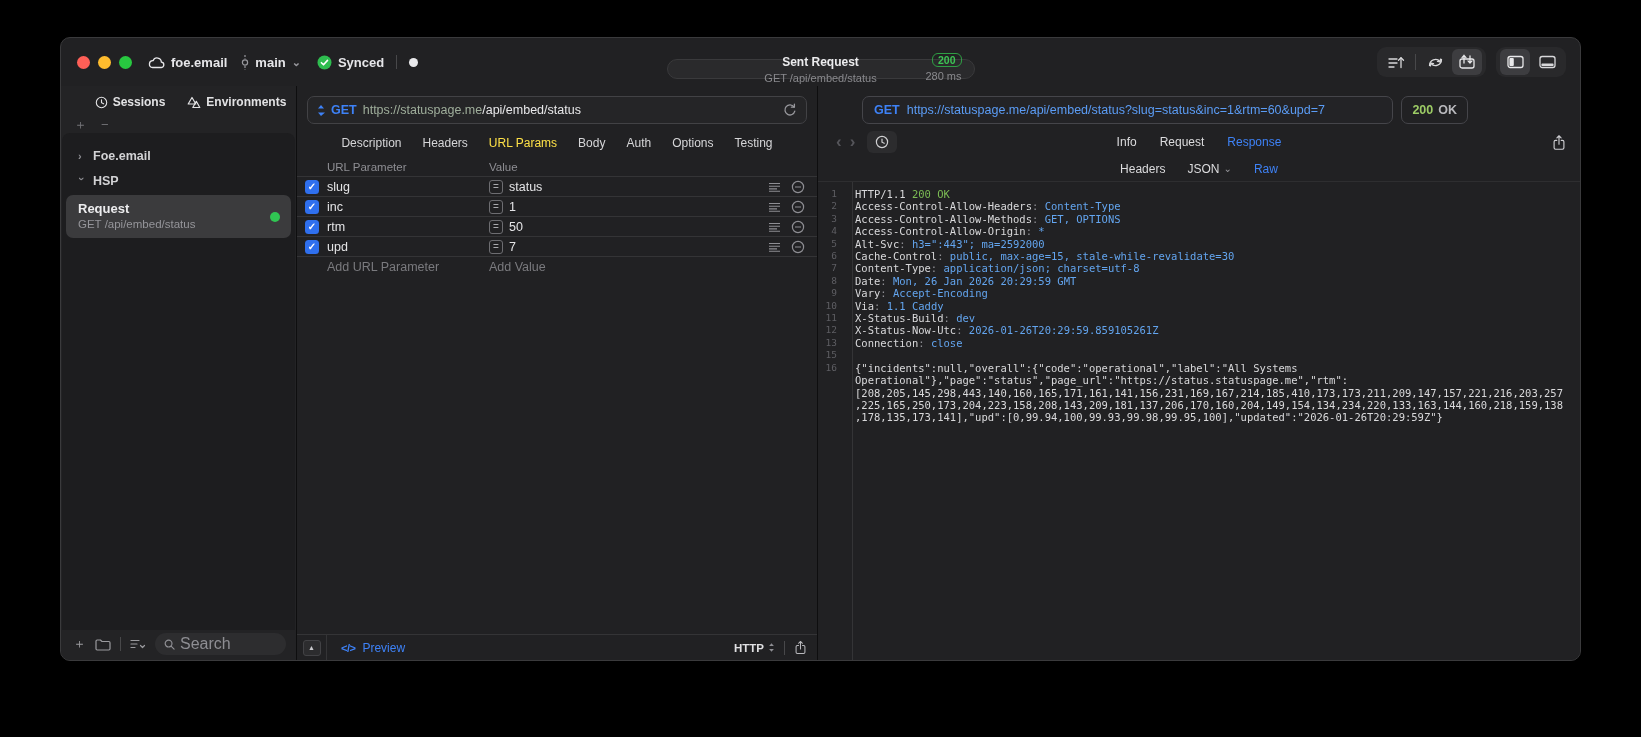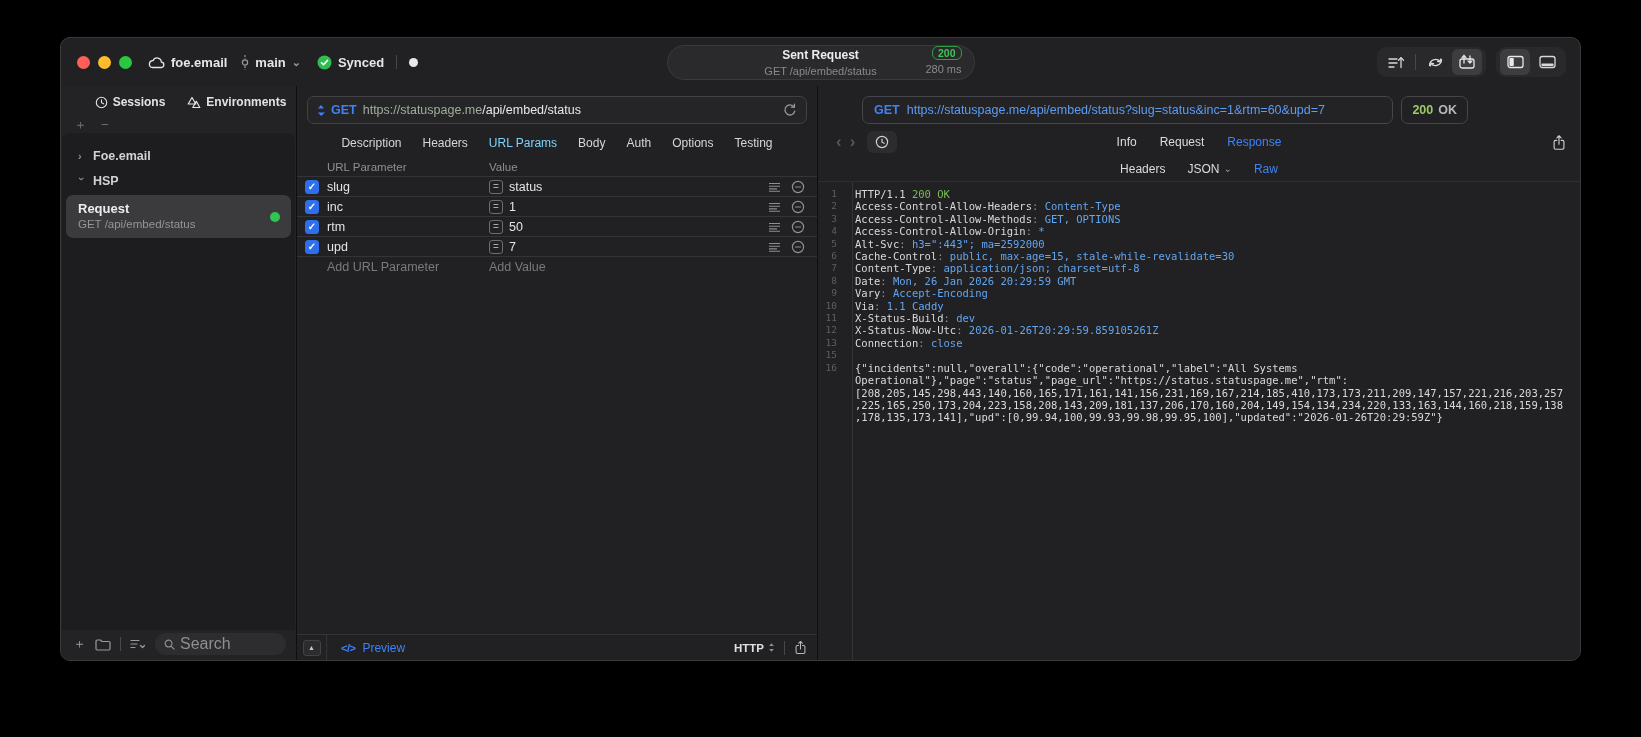--- a/index.html
+++ b/index.html
@@ -14,22 +14,22 @@
   
   .titlebar { position:relative; height:48px; flex:0 0 48px; display:flex; align-items:center; padding:0 16px; }
   .traffic { display:flex; gap:8px; align-items:center; }
   .tl { width:13px; height:13px; border-radius:50%; }
   .tl.red{background:#ff5f57}.tl.yellow{background:#febc2e}.tl.green{background:#28c840}
   .tb-left { display:flex; align-items:center; margin-left:16px; gap:6px; color:#e6e6e9; font-size:13px; font-weight:bold; }
   .tb-left .sep { width:1px; height:14px; background:#48484a; margin:0 6px; }
   .muted-ic { color:#98989d; }
   .sync-dot { width:9px;height:9px;border-radius:50%;background:#e9e9eb; }
   .tb-center {
-    position:absolute; left:50%; top:7px; transform:translateX(-50%);
-    width:308px; height:35px; background:#2a2a2c; border:1px solid #3a3a3c; border-radius:18px;
+    position:absolute; left:50%; top:21px; transform:translateX(-50%);
+    width:308px; height:20px; background:#2a2a2c; border:1px solid #3a3a3c; border-radius:18px;
     display:flex; flex-direction:column; justify-content:center; gap:1px; cursor:default;
   }
   .tbc-row { position:relative; text-align:center; line-height:13px; }
   .tbc-title { font-size:12px; font-weight:bold; color:#ececee; }
   .tbc-badge { position:absolute; right:12px; top:-1px; font-size:10.5px; font-weight:bold; color:#3dc454;
     border:1.5px solid #2f9e44; border-radius:6px; padding:0 5px; line-height:12px; }
   .tbc-sub { font-size:11px; color:#8a8a8e; }
   .tbc-time { position:absolute; right:12px; top:0; font-size:11px; color:#8a8a8e; }
   .tb-right { position:absolute; right:14px; top:9px; display:flex; gap:10px; }
   .tb-group { display:flex; align-items:center; background:#29292b; border-radius:9px; padding:2px 4px; gap:2px; height:30px; }
@@ -60,21 +60,21 @@
   .search-pill input::placeholder { color:#8e8e93; }
   
   .mid { width:520px; flex:0 0 520px; display:flex; flex-direction:column; min-height:0; background:#212123; }
   .url-row { padding:10px 10px 4px 10px; }
   .url-box { height:28px; border:1px solid #424245; background:#252527; border-radius:7px; display:flex; align-items:center; padding:0 9px; gap:6px; font-size:12.5px; }
   .method-blue { color:#3e82f7; font-weight:bold; }
   .url-host { color:#9fae9b; }
   .url-path { color:#e8e8ea; }
   .url-box .spacer { flex:1; }
   .mid-tabs { height:29px; flex:0 0 29px; display:flex; align-items:center; justify-content:center; gap:21px; font-size:12px; color:#d6d6d8; }
-  .mid-tabs .tab.active { color:#7dd3fc; }
+  .mid-tabs .tab.active { color:#fde047; }
   .ptable { flex:1; min-height:0; overflow:hidden; }
   .prow { display:grid; grid-template-columns:30px 162px 1fr 22px 26px; align-items:center; height:20px; border-bottom:1px solid #343436; padding-right:6px; }
   .prow.header { border-bottom:1px solid #343436; color:#8e8e93; font-size:11.5px; height:20px; }
   .prow.addrow { border-bottom:none; color:#7a7a7e; font-size:12.5px; }
   .pname { color:#e4e4e6; font-size:12.5px; }
   .pvalcell { display:flex; align-items:center; gap:6px; color:#e4e4e6; font-size:12.5px; }
   .eq-box { width:14px; height:14px; border:1px solid #6d6d71; border-radius:3px; color:#a9a9ad; font-size:10px; display:flex; align-items:center; justify-content:center; }
   .cbx { width:14px; height:14px; margin-left:8px; background:#2f6fed; border-radius:3.5px; color:#fff; font-size:10px; font-weight:bold; display:flex; align-items:center; justify-content:center; }
   .picon { display:flex; align-items:center; justify-content:center; color:#8e8e93; }
   .mid-bottom { height:26px; flex:0 0 26px; border-top:1px solid #343436; display:flex; align-items:center; }

